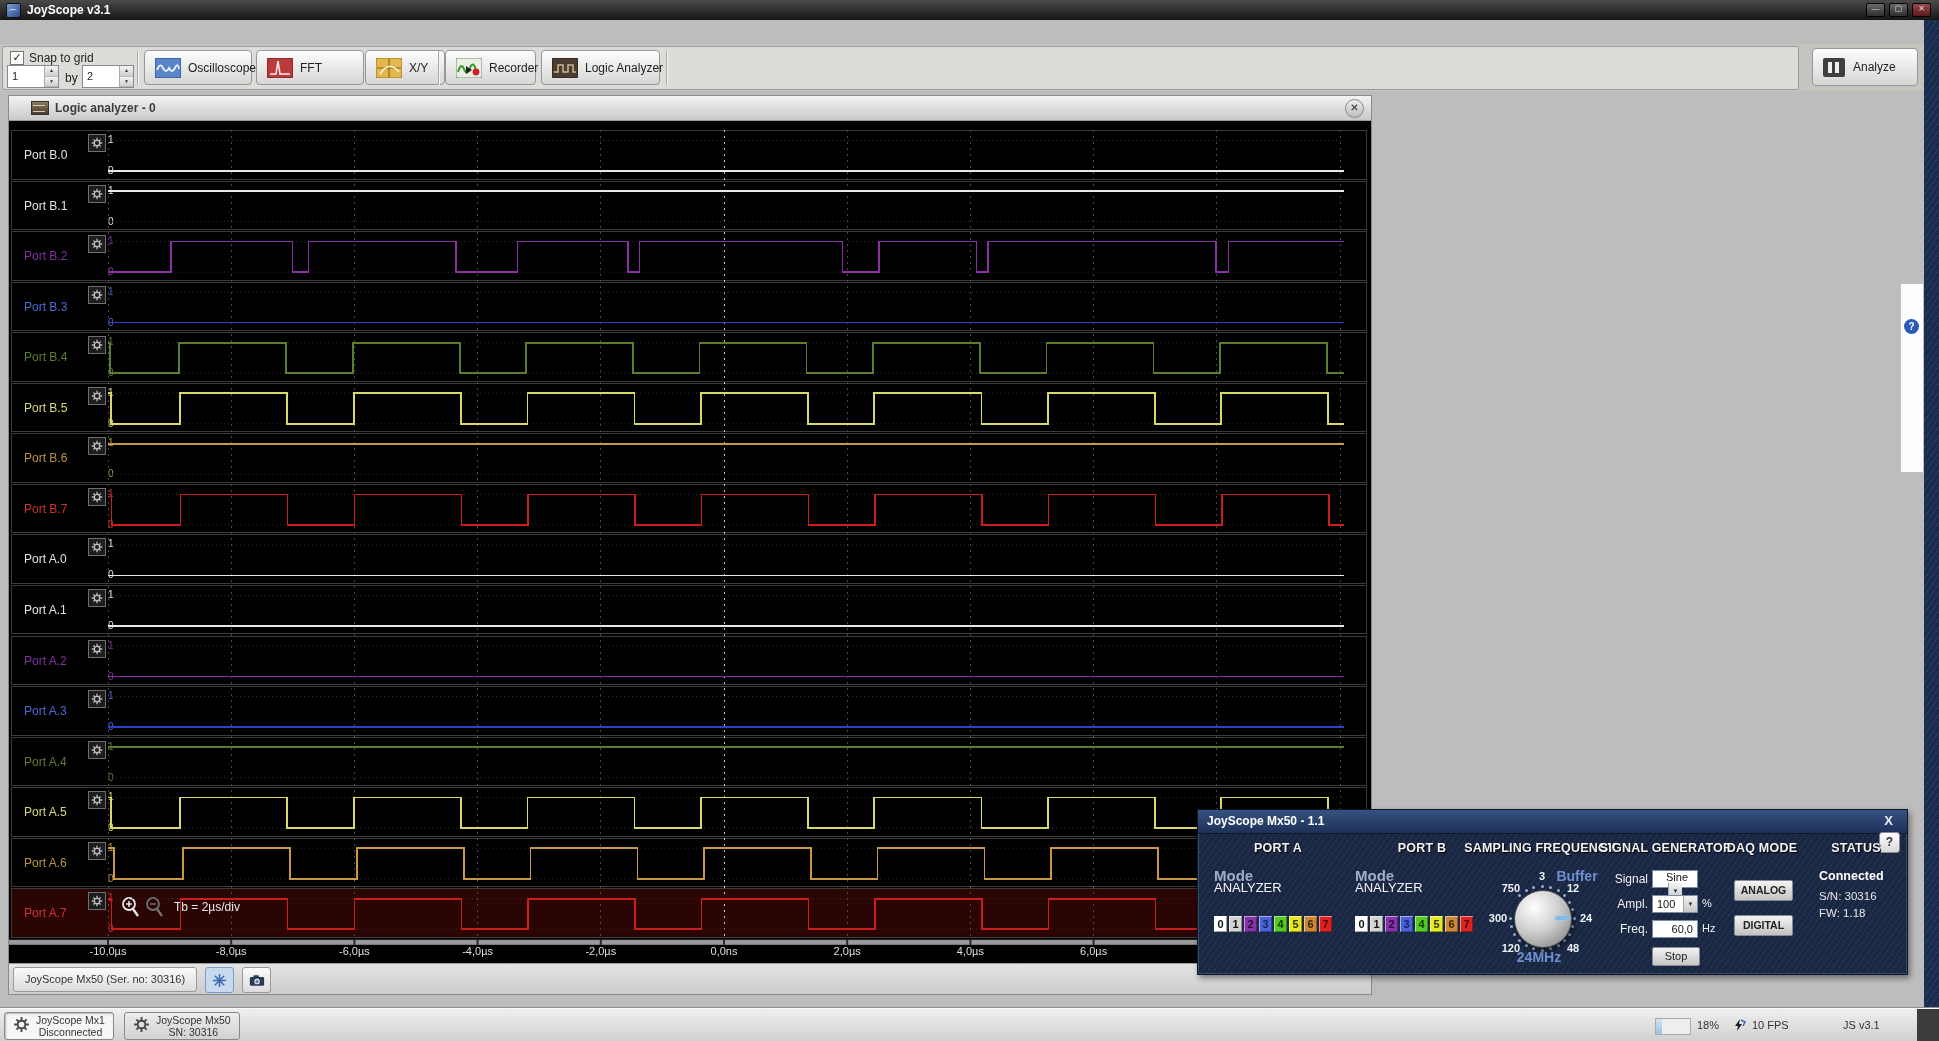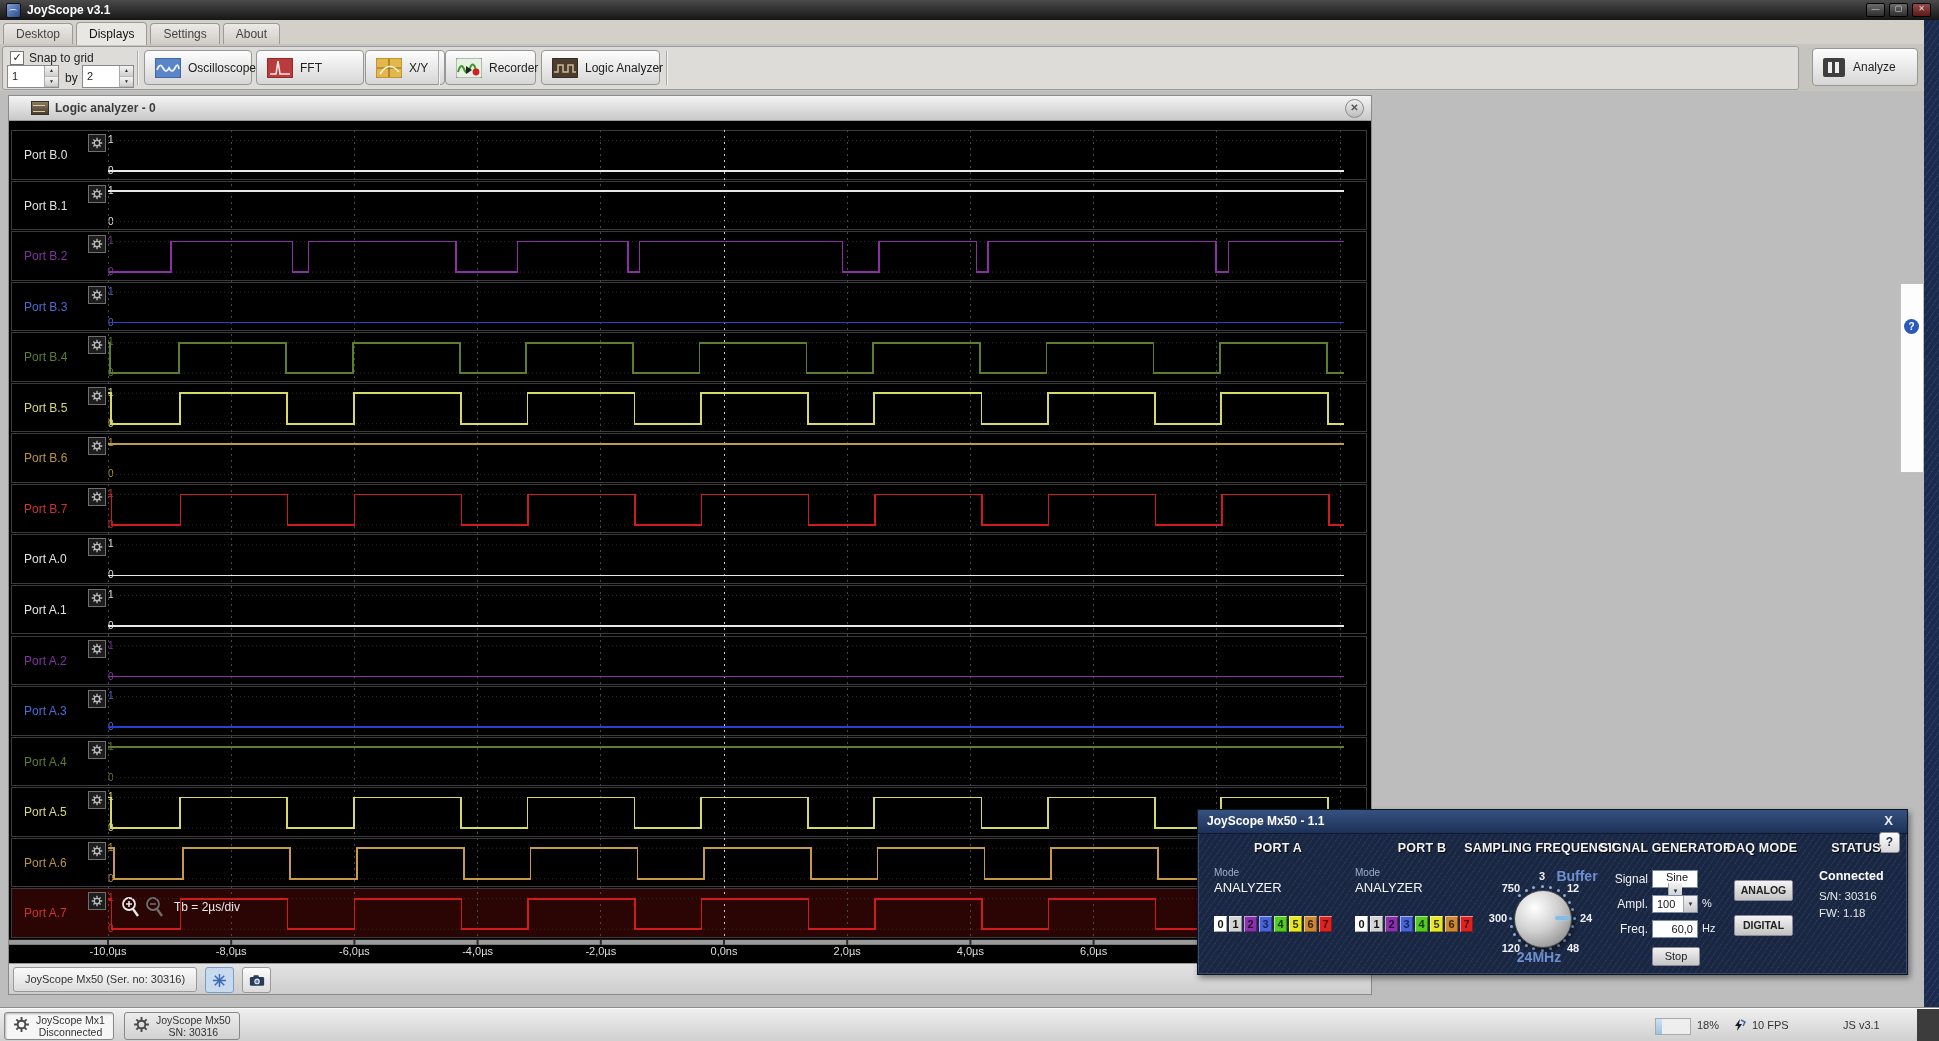--- a/index.html
+++ b/index.html
@@ -92,21 +92,21 @@
         box-shadow:0 0 0 1px #3a4a6a inset, 2px 3px 6px rgba(0,0,0,.45);box-sizing:border-box;
         background-image:repeating-linear-gradient(125deg,rgba(130,160,210,.10) 0 1px,transparent 1px 5px);}
   #mx50-title{position:absolute;left:0;top:0;width:100%;height:24px;background:linear-gradient(#35527f,#1d3158);
               border-bottom:1px solid #0e1930;box-sizing:border-box;}
   #mx50-title .t{position:absolute;left:9px;top:4px;color:#fff;font-size:12px;font-weight:bold;}
   #mx50-close{position:absolute;right:14px;top:3px;color:#e8ecff;font-weight:bold;font-size:13px;}
   .mxhdr{position:absolute;top:31px;transform:translateX(-50%);color:#f2f2f2;font-weight:bold;font-size:12.5px;
          letter-spacing:.2px;text-shadow:1px 1px 1px #000;white-space:nowrap;}
   #mx50-help{position:absolute;left:681px;top:22px;width:19px;height:19px;background:linear-gradient(#fff,#d8d8d8);
              border:1px solid #889;border-radius:3px;color:#234;font-weight:bold;font-size:12px;text-align:center;line-height:18px;}
-  .mode-lbl{position:absolute;color:#9fb0cc;font-size:10px;font-weight:normal;}
+  .mode-lbl{position:absolute;color:#9fb0cc;font-size:15px;font-weight:bold;}
   .mode-val{position:absolute;color:#f4f4f4;font-size:13px;}
   .chiprow{position:absolute;display:flex;}
   .chip{width:13px;height:16px;margin-right:2px;font-size:11px;font-weight:bold;text-align:center;line-height:16px;
         box-shadow:inset 1px 1px 0 rgba(255,255,255,.5), inset -1px -1px 0 rgba(0,0,0,.35);}
   #dial-zone{position:absolute;left:0;top:0;}
   .dial-lbl{position:absolute;transform:translate(-50%,-50%);color:#eef2f8;font-size:11px;font-weight:bold;white-space:nowrap;}
   .dial-blue{color:#6f8fd0;font-weight:bold;font-size:14px;position:absolute;transform:translate(-50%,-50%);white-space:nowrap;}
   .dial-dot{position:absolute;width:3px;height:3px;border-radius:50%;background:#93aed6;}
   #knob{position:absolute;width:56px;height:56px;border-radius:50%;border:1px solid #4a4a4a;
         background:radial-gradient(circle at 35% 30%,#ffffff,#cfcfcf 45%,#8d8d8d 85%,#777);
@@ -151,21 +151,20 @@
   <div class="abs" id="titlebar">
     <div id="app-icon"></div>
     <span class="t">JoyScope v3.1</span>
   </div>
   <div class="abs" id="winbtns">
       <div class="winbtn">—</div>
       <div class="winbtn">▢</div>
       <div class="winbtn close">✕</div>
     </div>
 
-  <div class="abs" id="tabbar"><div class="tab">Desktop</div><div class="tab active">Displays</div><div class="tab">Settings</div><div class="tab">About</div></div>
 
   <div class="abs" id="toolbar-row">
     <div class="abs" id="toolbar-box">
       <div id="snap-label-row" class="abs">
         <div id="snap-check">✓</div>
         <span>Snap to grid</span>
       </div>
       <div class="spin" style="left:4px;">
         <div class="val">1</div>
         <div class="arrows">

